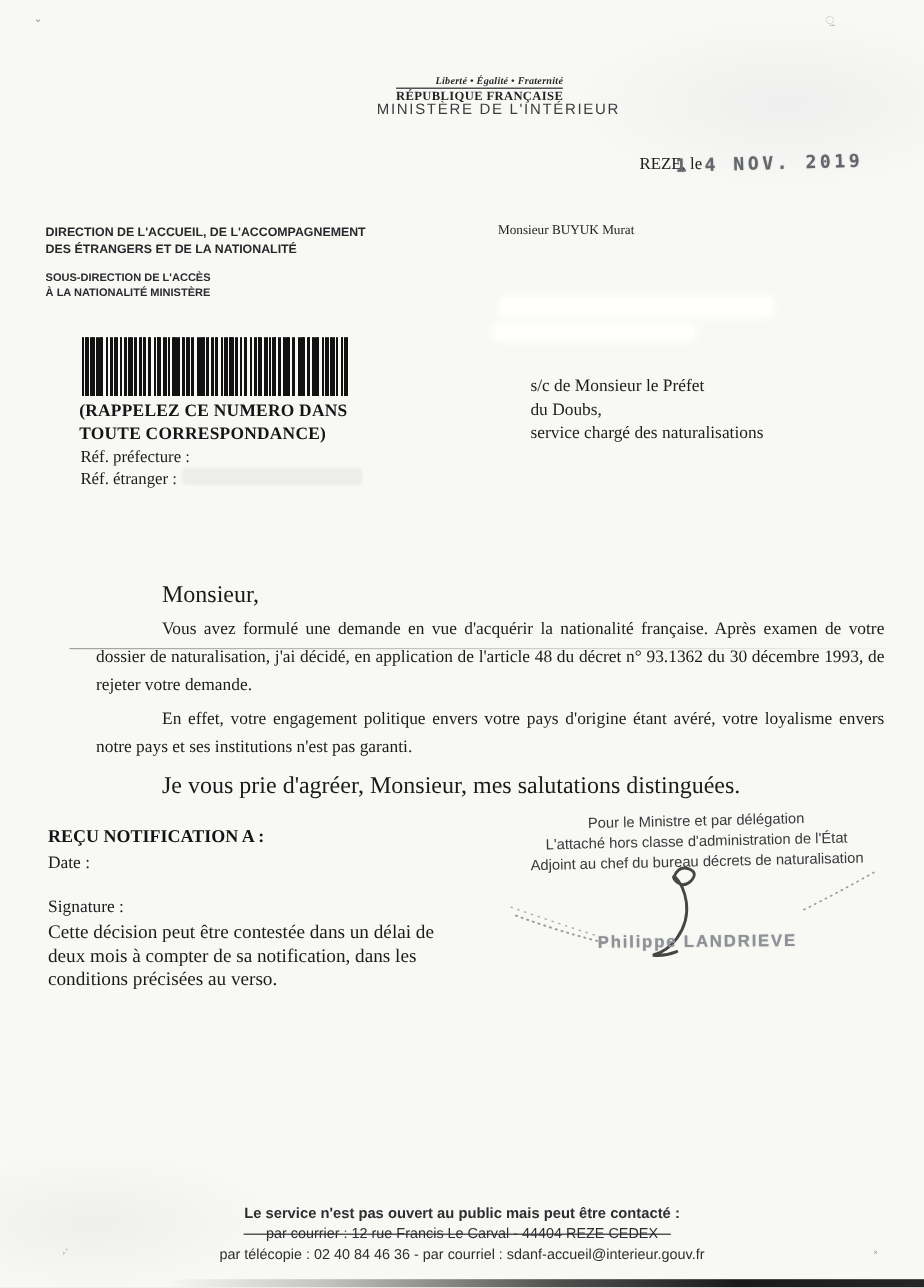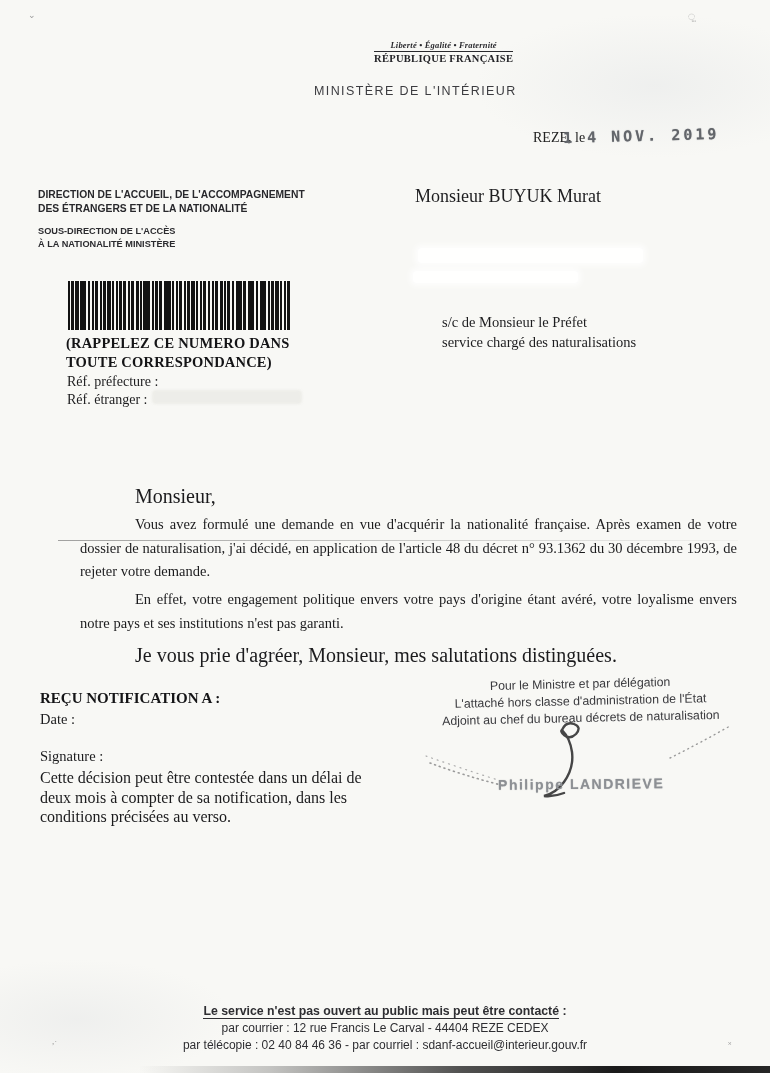--- a/index.html
+++ b/index.html
@@ -22,21 +22,21 @@
   .ministry{font-family:"Liberation Sans",sans-serif;font-size:12.5px;color:#3c3c40;
     letter-spacing:1.4px;font-weight:500;}
   .dateline{font-size:14px;color:#222;}
   .datestamp{font-family:"DejaVu Sans Mono",monospace;font-weight:bold;font-size:15px;
     color:#63666b;letter-spacing:3px;transform:rotate(-1.5deg);
     text-shadow:0 0 1px rgba(99,102,107,.6);}
   
   .dir{font-family:"Liberation Sans",sans-serif;font-size:10.3px;font-weight:600;color:#28282c;line-height:14px;}
   .subdir{font-family:"Liberation Sans",sans-serif;font-size:9.2px;font-weight:600;color:#2b2b2f;line-height:12.5px;}
   
-  .recipient{font-size:18px;color:#1d1d1f;text-align:center;}
+  .recipient{font-size:11px;color:#1d1d1f;text-align:center;}
   .careof{font-size:14.5px;line-height:19.5px;color:#1d1d1f;}
   .redact{background:rgba(255,255,255,.9);box-shadow:0 0 6px 3px rgba(255,255,255,.8);border-radius:3px;}
   .smudge{background:rgba(227,227,223,.55);filter:blur(1px);border-radius:4px;}
   
   .barcode{width:222px;height:49px;
     background:
       repeating-linear-gradient(90deg,#121212 0 2px,transparent 2px 4px),
       repeating-linear-gradient(90deg,#121212 0 1px,transparent 1px 7px),
       repeating-linear-gradient(90deg,transparent 0 3px,#121212 3px 5px,transparent 5px 12px),
       repeating-linear-gradient(90deg,transparent 0 9px,#121212 9px 11px,transparent 11px 23px);
@@ -54,33 +54,33 @@
   .stampname{font-family:"Liberation Sans",sans-serif;font-weight:bold;font-size:14px;
     color:#8d9094;letter-spacing:1.5px;transform:rotate(-.5deg);
     text-shadow:0 0 1px rgba(141,144,148,.7);}
   
   .notif-title{font-weight:bold;font-size:15px;color:#141416;}
   .notif-label{font-size:14.5px;color:#1b1b1d;}
   .notif-notice{font-size:16px;line-height:19.5px;color:#1b1b1d;width:330px;}
   
   .footer{font-family:"Liberation Sans",sans-serif;text-align:center;color:#2e2e32;}
   .footer .head{font-weight:bold;font-size:12.3px;}
-  .footer .head .u{border-bottom:1.5px solid #2e2e32;padding-bottom:0;}
+  .footer .head .u{border-bottom:1.5px solid #2e2e32;padding-bottom:10px;}
   .footer .line{font-size:12px;margin-top:3px;}
   .bottomstrip{position:absolute;left:0;bottom:0;width:770px;height:7px;
     background:linear-gradient(90deg,transparent 0 18%,rgba(40,40,40,.25) 35%,rgba(25,25,25,.75) 60%,#1a1a1a 80%,#262626 100%);}
   .speck{position:absolute;color:#9a9a9a;font-size:9px;}
   svg{display:block;}
 </style>
 </head>
 <body>
 
 <div class="page">
 
-  <div class="abs" style="left:330px;top:40px;text-align:center;margin-left:44px;">
+  <div class="abs" style="left:330px;top:62px;text-align:right;">
     <div class="motto">Liberté • Égalité • Fraternité</div>
     <div class="republic">RÉPUBLIQUE FRANÇAISE</div>
   </div>
   <div class="abs ministry" style="left:298px;top:84px;margin-left:16px;">MINISTÈRE DE L'INTÉRIEUR</div>
 
   <div class="abs dateline" style="left:508px;top:130px;margin-left:25px;">REZE, le</div>
   <div class="abs datestamp" style="left:563px;top:127px;">1 4 NOV. 2019</div>
 
   <div class="abs dir" style="left:38px;top:188px;">
     <div>DIRECTION DE L'ACCUEIL, DE L'ACCOMPAGNEMENT</div>
@@ -89,20 +89,21 @@
   <div class="abs subdir" style="left:38px;top:225px;">
     <div>SOUS-DIRECTION DE L'ACCÈS</div>
     <div>À LA NATIONALITÉ MINISTÈRE</div>
   </div>
 
   <div class="abs recipient" style="left:415px;top:186px;">Monsieur BUYUK Murat</div>
   <div class="abs redact" style="left:418px;top:248px;width:225px;height:15px;"></div>
   <div class="abs redact" style="left:413px;top:271px;width:165px;height:12px;"></div>
   <div class="abs careof" style="left:415px;top:313px;margin-left:27px;">
     <div>s/c de Monsieur le Préfet</div>
+    <div>du Doubs,</div>
     <div>service chargé des naturalisations</div>
   </div>
 
   <div class="abs barcode" style="left:68px;top:281px;"></div>
   <div class="abs reminder" style="left:66px;top:334px;">
     <div>(RAPPELEZ CE NUMERO DANS</div>
     <div>TOUTE CORRESPONDANCE)</div>
   </div>
   <div class="abs reflabel" style="left:67px;top:373px;">Réf. préfecture :</div>
   <div class="abs reflabel" style="left:67px;top:391px;">Réf. étranger :</div>

